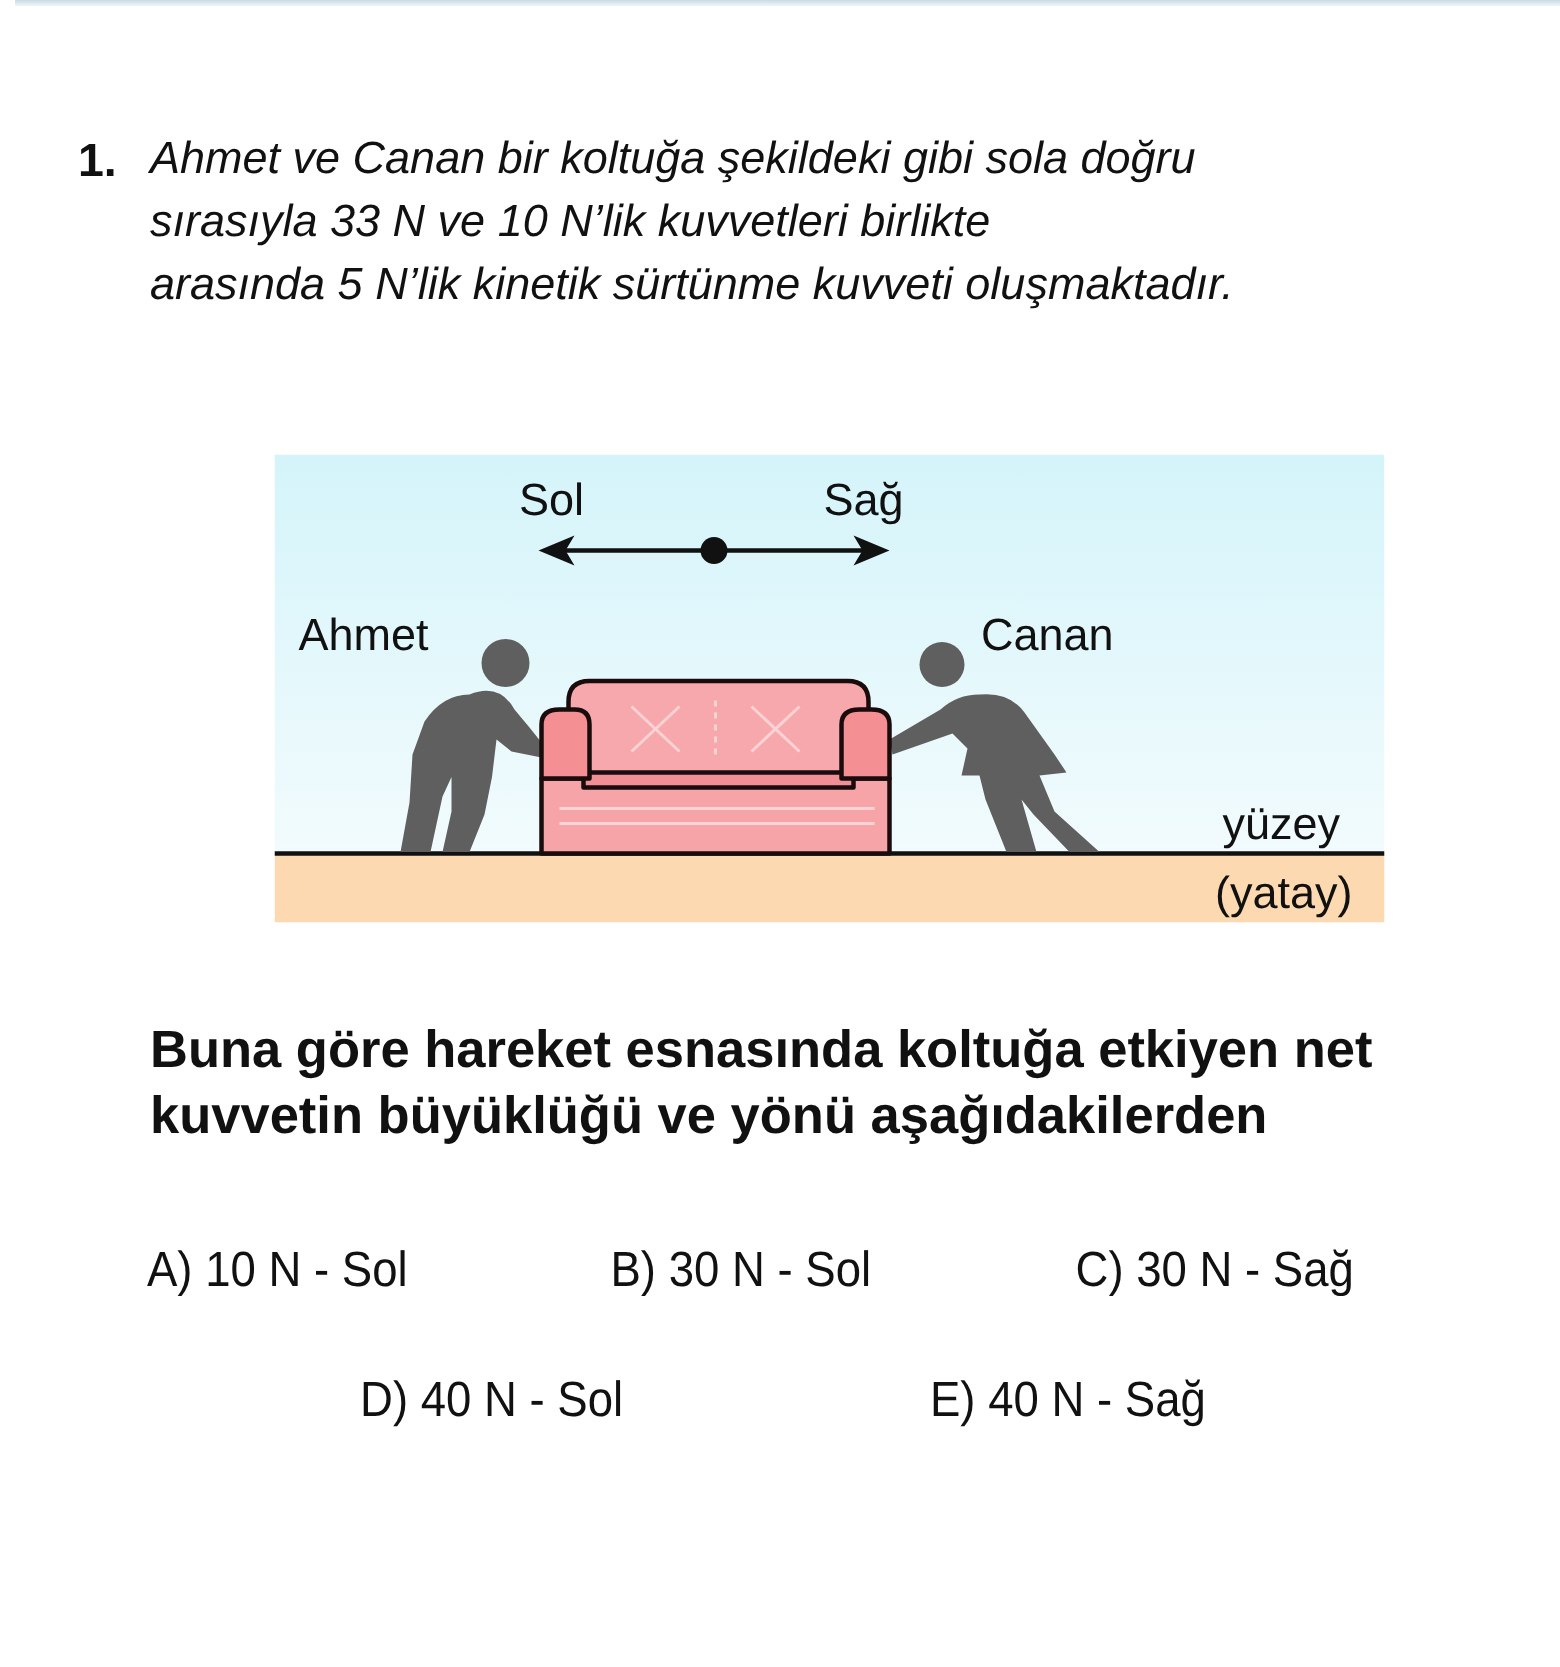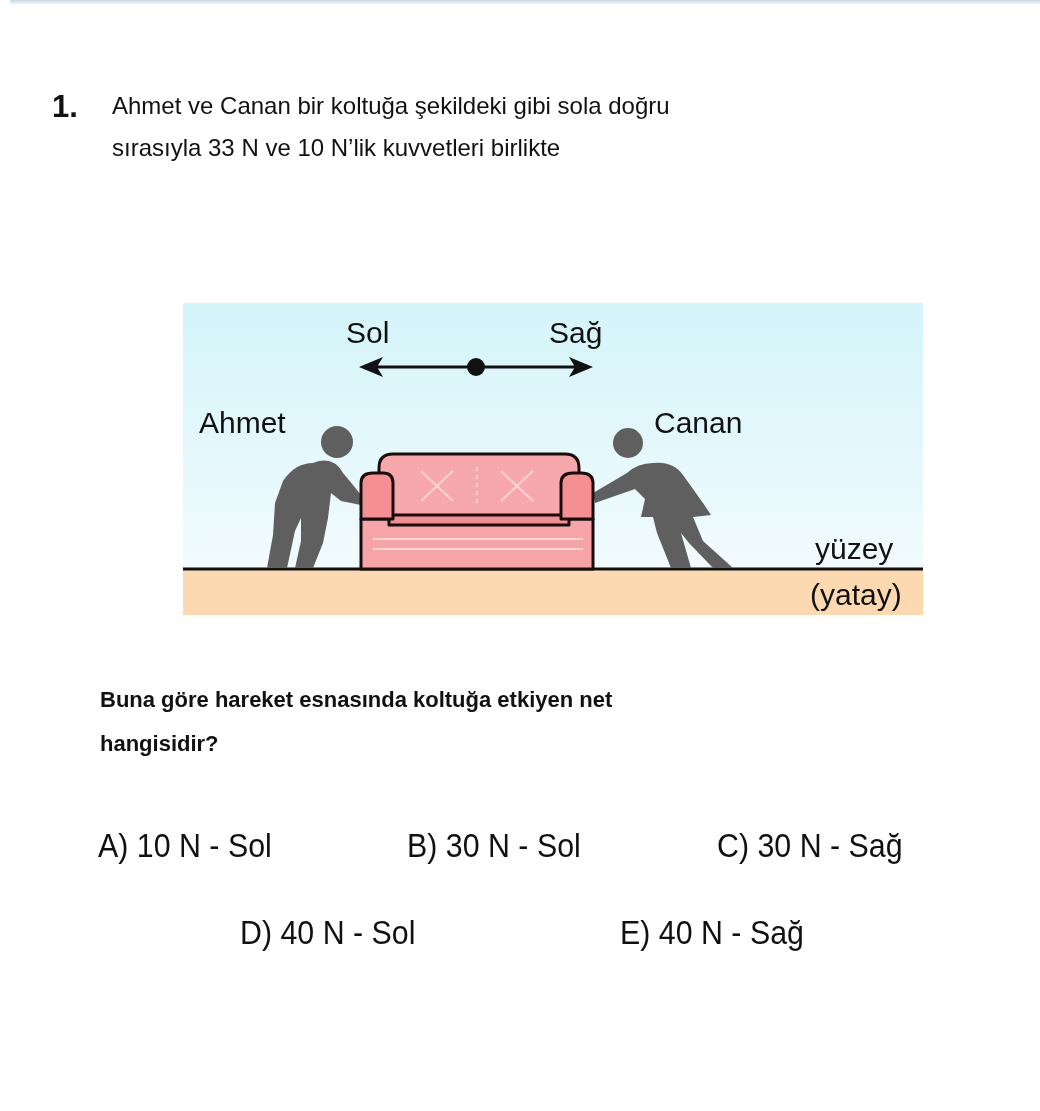--- a/index.html
+++ b/index.html
@@ -8,32 +8,32 @@
     font-family:"Liberation Sans", sans-serif; color:#111;
   }
   .top-rule {
     position:absolute; left:10px; right:0; top:0; height:4px;
     background:linear-gradient(#c9dbe6, #eef6f7);
   }
   .q-number {
     position:absolute; left:52px; top:86px; font-size:31px; font-weight:bold; line-height:42px;
   }
   .q-body {
-    position:absolute; left:112px; top:85px; width:880px;
-    font-size:24px; line-height:42px; margin:0;
+    position:absolute; left:100px; top:85px; width:880px;
+    font-size:30px; line-height:42px; margin:0;font-style:italic;
   }
   .q-body span { display:block; white-space:nowrap; }
   .figure {
     position:absolute; left:183px; top:303px; width:740px; height:312px;border-radius:10px;
   }
   .figure svg { display:block; }
   .fig-label { font-family:"Liberation Sans", sans-serif; font-size:30px; fill:#111; }
   .prompt {
     position:absolute; left:100px; top:678px; width:900px;
-    font-size:22px; font-weight:bold; line-height:44px; margin:0;
+    font-size:35px; font-weight:bold; line-height:44px; margin:0;
   }
   .prompt span { display:block; white-space:nowrap; }
   .option {
     position:absolute; font-size:33px; line-height:40px; white-space:nowrap;
     transform:scaleX(0.92); transform-origin:left center; cursor:pointer;
   }
   #opt-a { left:98px;  top:826px; }
   #opt-b { left:407px; top:826px; }
   #opt-c { left:717px; top:826px; }
   #opt-d { left:240px; top:913px; }
@@ -41,20 +41,21 @@
 </style>
 </head>
 <body>
 
 <div class="top-rule"></div>
 
 <div class="q-number">1.</div>
 <p class="q-body">
   <span>Ahmet ve Canan bir koltuğa şekildeki gibi sola doğru</span>
   <span>sırasıyla 33 N ve 10 N’lik kuvvetleri birlikte</span>
+  <span>arasında 5 N’lik kinetik sürtünme kuvveti oluşmaktadır.</span>
 </p>
 
 <div class="figure">
   <svg width="740" height="312" viewBox="0 0 740 312" xmlns="http://www.w3.org/2000/svg">
     <defs>
       <linearGradient id="sky" x1="0" y1="0" x2="0" y2="1">
         <stop offset="0" stop-color="#d4f4fa"></stop>
         <stop offset="1" stop-color="#f2fbfd"></stop>
       </linearGradient>
     </defs>
@@ -99,20 +100,20 @@
         <line x1="294" y1="164" x2="294" y2="202" stroke-dasharray="4 4"></line>
         <line x1="190" y1="236" x2="400" y2="236"></line>
         <line x1="190" y1="246" x2="400" y2="246"></line>
       </g>
     </g>
   </svg>
 </div>
 
 <p class="prompt">
   <span>Buna göre hareket esnasında koltuğa etkiyen net</span>
-  <span>hangisidir?</span>
+  <span>kuvvetin büyüklüğü ve yönü aşağıdakilerden</span>
 </p>
 
 <div class="option" id="opt-a">A) 10 N - Sol</div>
 <div class="option" id="opt-b">B) 30 N - Sol</div>
 <div class="option" id="opt-c">C) 30 N - Sağ</div>
 <div class="option" id="opt-d">D) 40 N - Sol</div>
 <div class="option" id="opt-e">E) 40 N - Sağ</div>
 
 </body></html>

